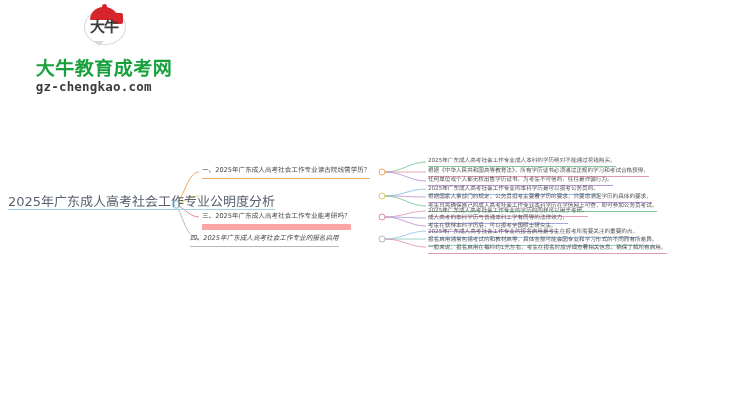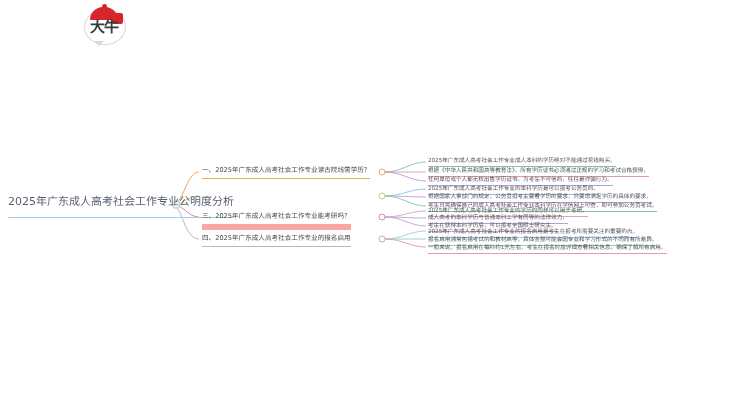--- a/index.html
+++ b/index.html
@@ -68,33 +68,33 @@
   .node-text{
     position:absolute;
     white-space:nowrap;
     font-family:"DejaVu Sans","Liberation Sans",sans-serif;
     color:#4a4a4a;
     line-height:9px;
   }
   
   #root-node{
     left:8px;top:197px;
-    font-size:11px;color:#5a6270;
+    font-size:13px;color:#5a6270;
     border-bottom:1.1px solid #9fd2ea;
-    padding-bottom:11px;
+    padding-bottom:3px;
   }
   
   .branch-label{
     font-size:6.6px;
     padding-bottom:3px;
   }
   #b1-label{left:202px;top:166px;border-bottom:1px solid #f0a860;}
   #b2-label{left:202px;top:191px;border-bottom:1px solid #d8cf62;}
   #b3-label{left:202px;top:212px;border-bottom:6px solid #fca5a5;}
-  #b4-label{left:202px;top:234px;border-bottom:1px solid #b9b9b9;}
+  #b4-label{left:190px;top:234px;border-bottom:1px solid #b9b9b9;font-style:italic;}
 
   
   .leaf{
     font-size:5.6px;
     padding-bottom:0.5px;
     color:#51515a;
   }
   .u-green {border-bottom:0.9px solid #7ec89a;}
   .u-pink  {border-bottom:0.9px solid #e39aa8;}
   .u-purple{border-bottom:0.9px solid #b79ad6;}
@@ -108,20 +108,24 @@
 </head>
 <body>
 
 <div id="logo">
   <div id="logo-mark">
     <div class="bubble"></div>
     <div class="cap"></div>
     <div class="cap-knob"></div>
     <div class="seal"></div>
     <div class="mark-text">大牛</div>
+  </div>
+  <div id="logo-words">
+    <div id="logo-title">大牛教育成考网</div>
+    <div id="logo-sub">gz-chengkao.com</div>
   </div>
 </div>
 
 <div id="map">
 
   <svg id="links" viewBox="0 0 750 410" xmlns="http://www.w3.org/2000/svg">
 
     <path d="M173,204 C184,204 186,172 199,172" fill="none" stroke="#f0a860" stroke-width="1"></path>
     <path d="M173,204 C184,204 188,196 199,196" fill="none" stroke="#d8cf62" stroke-width="1"></path>
     <path d="M173,205 C184,205 188,217 199,217" fill="none" stroke="#e08a95" stroke-width="1"></path>

